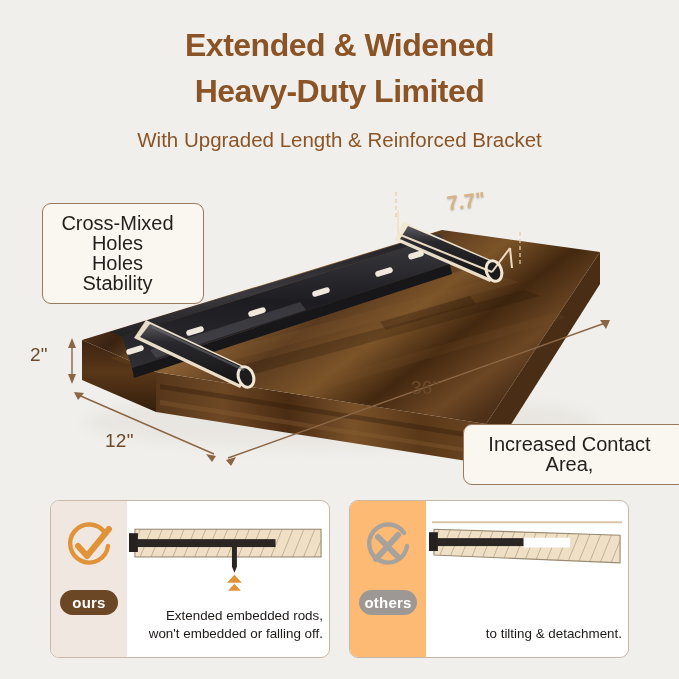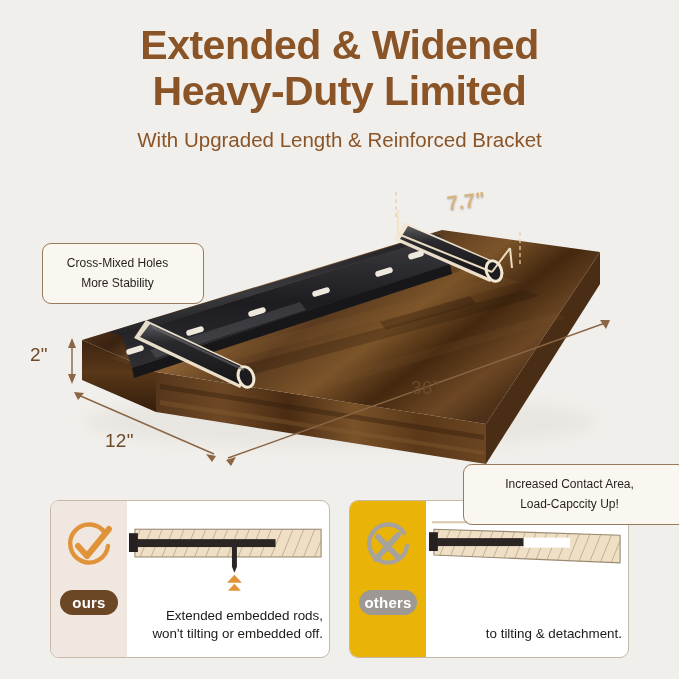--- a/index.html
+++ b/index.html
@@ -8,45 +8,44 @@
     background:#f1efeb;
     font-family:"Liberation Sans","DejaVu Sans",sans-serif;
     overflow:hidden;
     position:relative;
   }
   .stage{position:absolute;inset:0;width:679px;height:679px;}
 
   
   .header{position:absolute;left:0;top:22px;width:679px;text-align:center;}
   .title-l1,.title-l2{
-    color:#8a5426;font-weight:bold;font-size:41px;line-height:46px;
+    color:#8a5426;font-weight:bold;font-size:32px;line-height:46px;
     letter-spacing:-0.5px;white-space:nowrap;
   }
   .subtitle{
     margin-top:14px;color:#8a5426;font-size:20.5px;line-height:24px;
     white-space:nowrap;font-weight:400;
   }
 
   
   .hero{position:absolute;left:0;top:172px;width:679px;height:320px;}
   .hero svg{display:block;}
 
   
   .callout{
     position:absolute;
     background:#faf6f0;
     border:1.4px solid #9a7a5c;
     border-radius:9px;
     color:#231f1c;
-    font-size:12px;line-height:20px;
+    font-size:20px;line-height:20px;
     text-align:center;
     padding:9px 23px 10px 12px;
     box-sizing:border-box;
     z-index:5;
-    margin-top:40px;
   }
   .callout .tail{position:absolute;width:0;height:0;}
   #callout-holes{left:42px;top:203px;width:162px;}
   #callout-contact{left:463px;top:424px;width:224px;}
 
   
   .tail-tr{
     right:-27px;bottom:4px;width:30px;height:26px;overflow:visible;
   }
   .tail-up{
@@ -70,21 +69,21 @@
     position:absolute;top:0;width:280px;height:158px;
     border:1.3px solid #c9b8a8;border-radius:9px;
     background:#ffffff;overflow:hidden;box-sizing:border-box;
   }
   #panel-ours{left:50px;}
   #panel-others{left:349px;}
   .panel-left{
     position:absolute;left:0;top:0;width:76px;height:100%;
     background:#f0e7e0;
   }
-  #panel-others .panel-left{background:#eab308;}
+  #panel-others .panel-left{background:#fdba74;}
   .mark-icon{position:absolute;left:12px;top:20px;width:52px;height:52px;}
   .badge{
     position:absolute;left:9px;top:89px;width:58px;height:25px;
     border-radius:13px;color:#ffffff;font-size:15px;font-weight:bold;
     display:flex;align-items:center;justify-content:center;
     letter-spacing:0.2px;
   }
   #badge-ours{background:#6b4726;}
   #badge-others{background:#9e9894;}
   .panel-right{
@@ -251,30 +250,29 @@
         <polygon points="74,220 84,221 78,228"></polygon>
         <polygon points="216,284 206,282 212,290"></polygon>
         <polygon points="226,288 236,285 231,294"></polygon>
         <polygon points="610,148 600,148 606,157"></polygon>
       </g>
     </svg>
   </div>
 
   <div class="callout" id="callout-holes">
     <div>Cross-Mixed Holes</div>
-    <div>More Stability</div>
+    <div>Holes Stability</div>
     <svg class="tail tail-tr" viewBox="0 0 30 26">
       <path d="M 0,2 L 28,24 L 0,24" fill="#faf6f0" stroke="#9a7a5c" stroke-width="1.4" stroke-linejoin="round"></path>
       <path d="M 0,2 L 0,24" stroke="#faf6f0" stroke-width="3"></path>
     </svg>
   </div>
 
   <div class="callout" id="callout-contact">
     <div>Increased Contact Area,</div>
-    <div>Load-Capccity Up!</div>
     <svg class="tail tail-up" viewBox="0 0 34 26">
       <path d="M 2,26 L 2,0 L 32,24" fill="#faf6f0" stroke="#9a7a5c" stroke-width="1.4" stroke-linejoin="round"></path>
       <path d="M 2,26 L 32,26" stroke="#faf6f0" stroke-width="3"></path>
     </svg>
   </div>
 
   <div class="dim" id="dim-2">2"</div>
   <div class="dim" id="dim-12">12"</div>
   <div class="dim" id="dim-36">36"</div>
   <div class="dim" id="dim-77">7.7"</div>
@@ -306,21 +304,21 @@
 
           <path d="M 106,38 L 111,38 L 111,60 L 108.5,66 L 106,60 Z" fill="#2b2523"></path>
 
           <g fill="#e09338">
             <polygon points="108.5,68 101,76 116,76"></polygon>
             <polygon points="108.5,77 102,84 115,84"></polygon>
           </g>
         </svg>
         <div class="panel-caption">
           <div>Extended embedded rods,</div>
-          <div>won't tilting or embedded off.</div>
+          <div>won't embedded or falling off.</div>
         </div>
       </div>
     </div>
 
     <div class="panel" id="panel-others">
       <div class="panel-left">
         <svg class="mark-icon" viewBox="0 0 52 52">
           <path d="M 42,12 A 19 19 0 1 0 45,25" fill="none" stroke="#a8a29c" stroke-width="4.4" stroke-linecap="round"></path>
           <path d="M 16,16 L 36,36" fill="none" stroke="#a8a29c" stroke-width="6" stroke-linecap="round"></path>
           <path d="M 36,14 L 14,38" fill="none" stroke="#a8a29c" stroke-width="6" stroke-linecap="round"></path>

